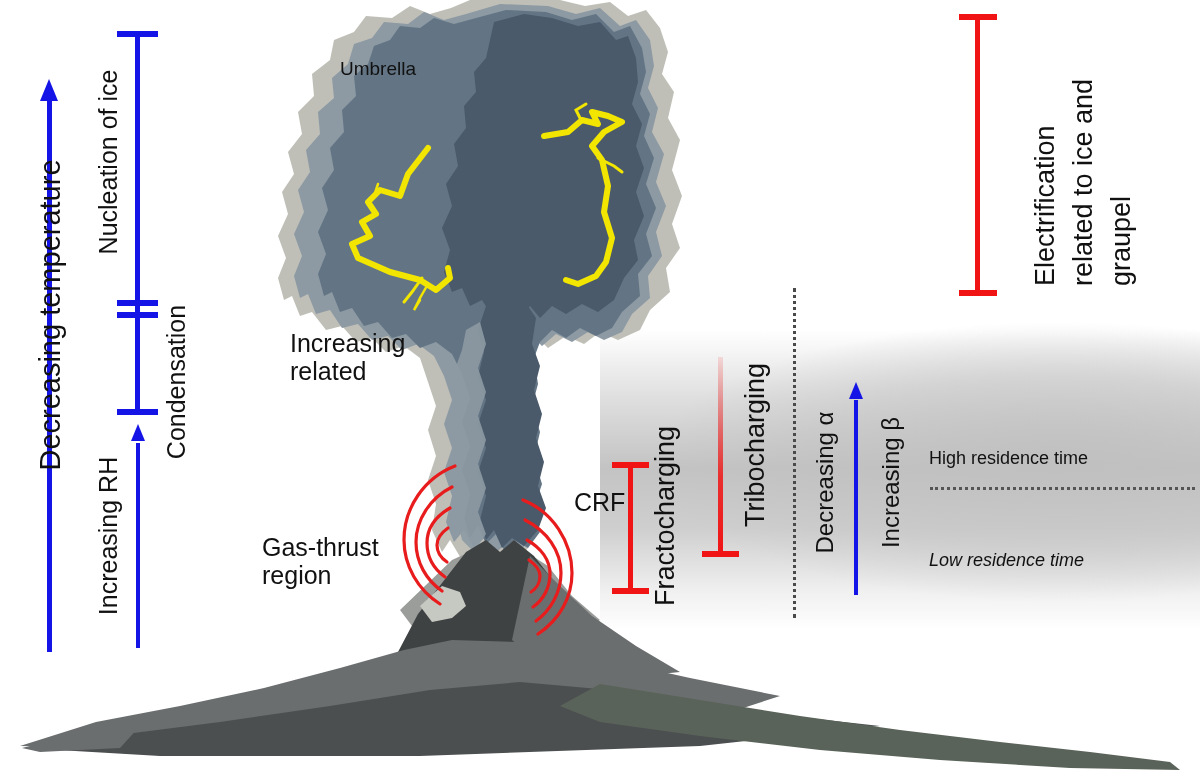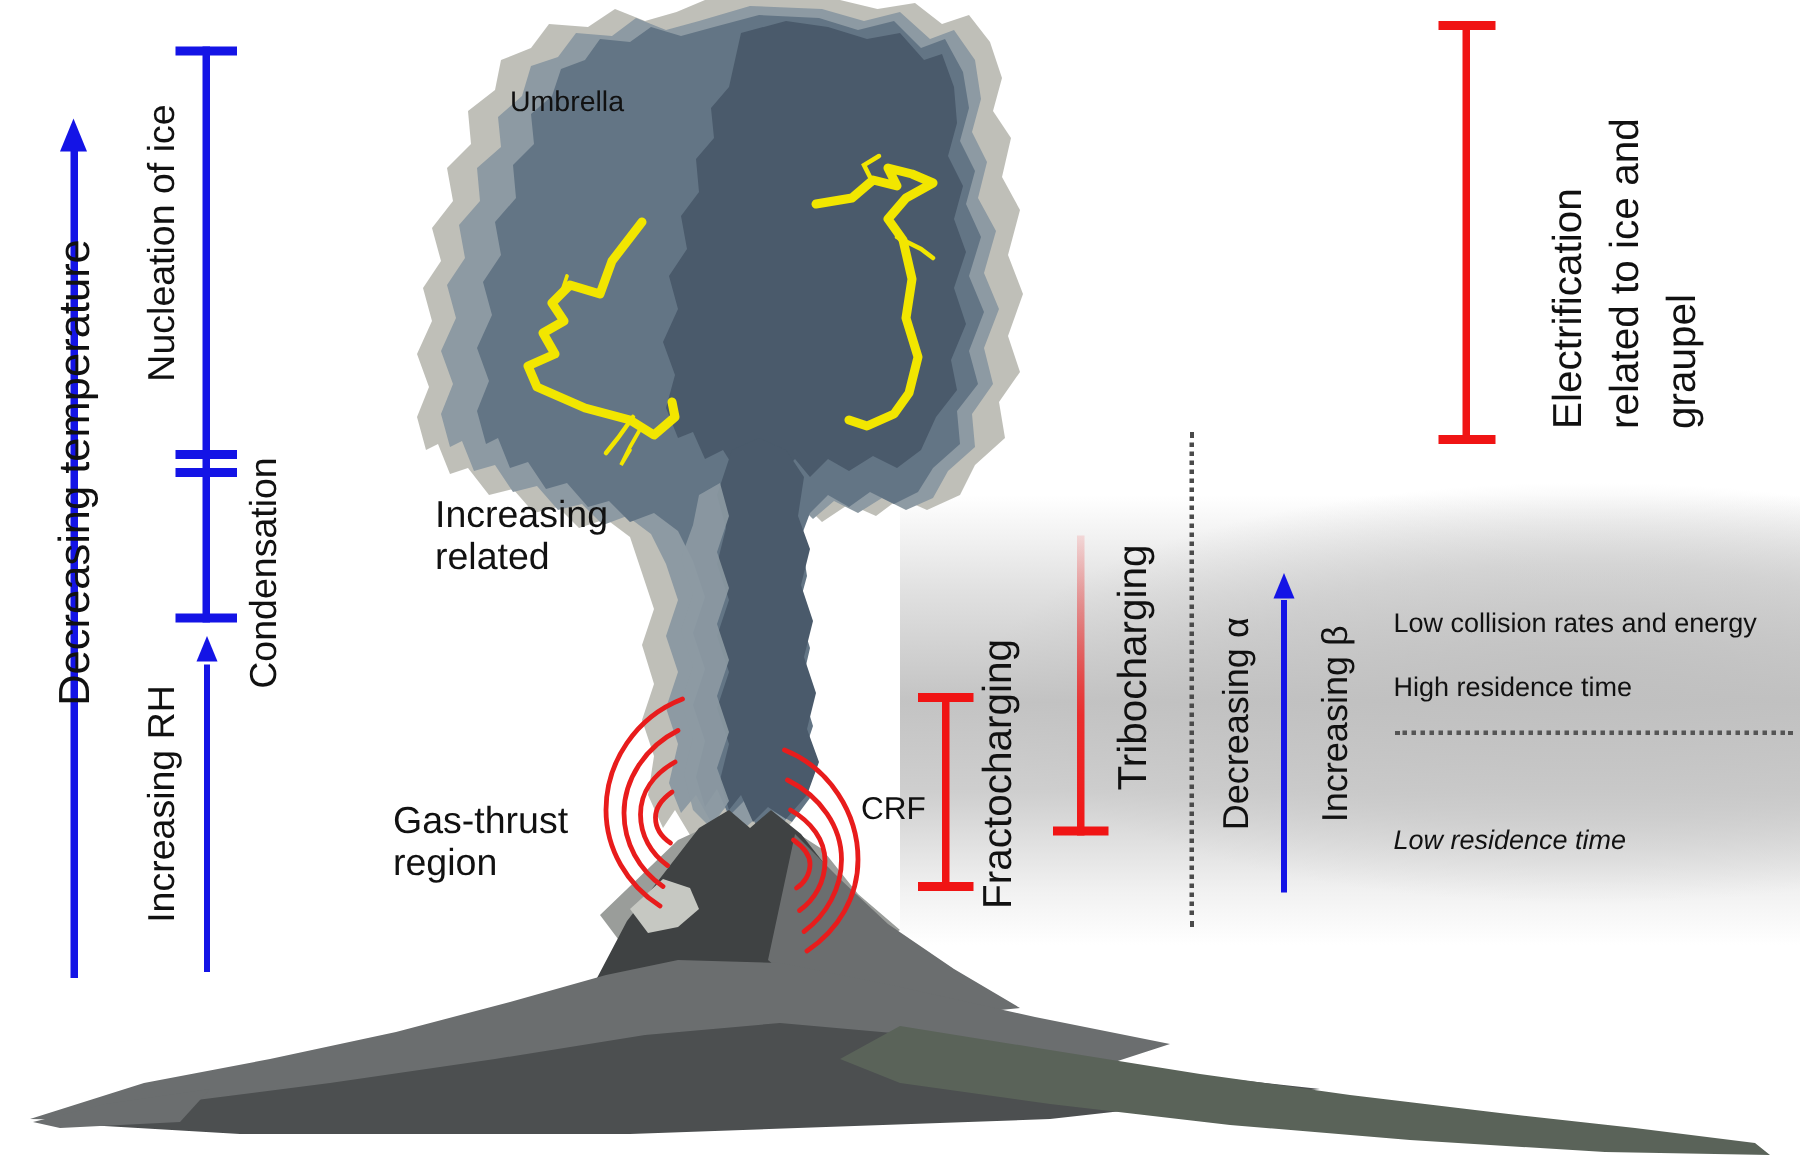--- a/index.html
+++ b/index.html
@@ -170,21 +170,21 @@
   <div class="lbl vert-up ctr" style="left:94px;top:646px;font-size:25px;width:220px;">Increasing RH</div>
 
   <div class="lbl" style="left:340px;top:58px;font-size:19px;">Umbrella</div>
 
   <div class="lbl" style="left:290px;top:329px;font-size:25px;">Increasing</div>
   <div class="lbl" style="left:290px;top:357px;font-size:25px;">related</div>
 
   <div class="lbl" style="left:262px;top:533px;font-size:25px;">Gas-thrust</div>
   <div class="lbl" style="left:262px;top:561px;font-size:25px;">region</div>
 
-  <div class="lbl" style="left:574px;top:488px;font-size:21px;margin-top:40px;">CRF</div>
+  <div class="lbl" style="left:574px;top:488px;font-size:25px;">CRF</div>
 
   <div class="redbar" style="left:628px;top:462px;width:5px;height:131px;"></div>
   <div class="rtick" style="left:612px;top:462px;width:37px;"></div>
   <div class="rtick" style="left:612px;top:588px;width:37px;"></div>
   <div class="lbl vert-up ctr" style="left:650px;top:641px;font-size:27px;width:250px;">Fractocharging</div>
 
   <div style="position:absolute;left:718px;top:357px;width:5px;height:200px;
               background:linear-gradient(to bottom,
                  rgba(240,20,20,0.12) 0%, rgba(240,20,20,0.45) 28%,
                  rgba(240,20,20,0.85) 60%, rgba(240,20,20,1) 100%);"></div>
@@ -198,18 +198,17 @@
   <div class="lbl vert-up" style="left:1068px;top:286px;font-size:27px;">related to ice and</div>
   <div class="lbl vert-up" style="left:1106px;top:286px;font-size:27px;">graupel</div>
 
   <div id="dottedSep"></div>
 
   <div class="bluebar" style="left:854px;top:400px;width:4px;height:195px;"></div>
   <div class="barrow-sm" style="left:849px;top:382px;"></div>
   <div class="lbl vert-up ctr" style="left:812px;top:595px;font-size:24px;width:225px;">Decreasing  α</div>
   <div class="lbl vert-up ctr" style="left:878px;top:595px;font-size:24px;width:225px;">Increasing  β</div>
 
-  <div class="lbl" style="left:929px;top:405px;font-size:18px;">Low collision rates and energy</div>
   <div class="lbl" style="left:929px;top:448px;font-size:18px;">High residence time</div>
   <div id="dottedDiv"></div>
   <div class="lbl" style="left:929px;top:550px;font-size:18px;font-style:italic;">Low residence time</div>
 
 </div>
 
 </body></html>

